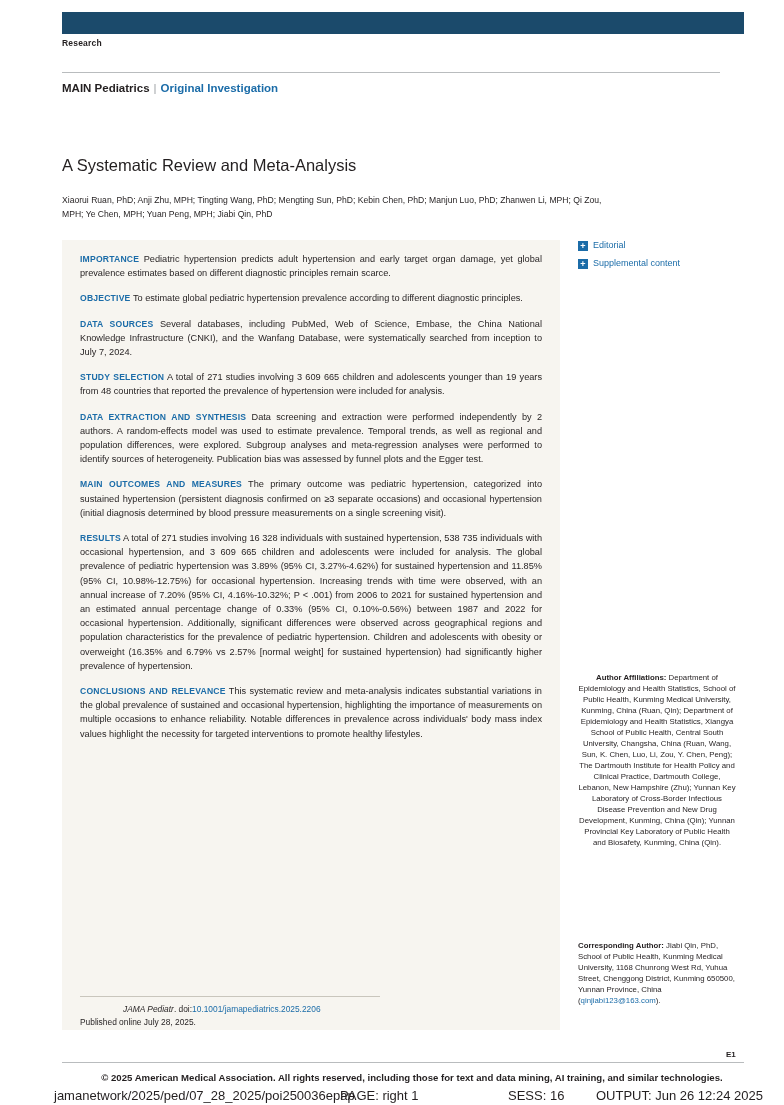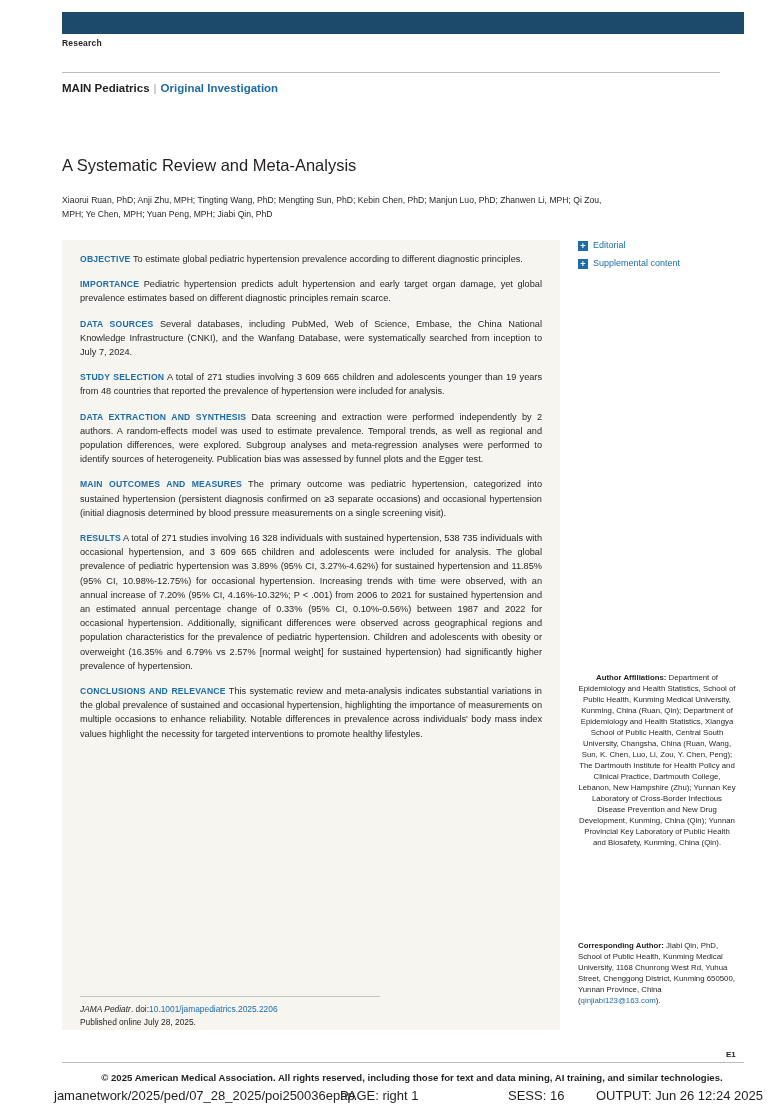--- a/index.html
+++ b/index.html
@@ -113,21 +113,21 @@
     letter-spacing: 0.2px;
   }
   .abs-footer {
     position: absolute;
     left: 80px; top: 1003px;
     width: 440px;
     font-size: 8.4px;
     line-height: 12.5px;
     color: #231f20;
   }
-  .abs-footer .ital { font-style: italic; }
+  .abs-footer .ital { font-style: italic; margin-left: 43px; }
   .abs-footer a, .link {
     color: #1b6ca8;
     text-decoration: none;
   }
   .rule-abs {
     position: absolute;
     left: 80px; top: 996px;
     width: 300px; height: 1px;
     background: #c9c6bd;
   }
@@ -232,26 +232,26 @@
 
 
   <div class="subtitle">A Systematic Review and Meta-Analysis</div>
 
   <div class="authors">Xiaorui Ruan, PhD; Anji Zhu, MPH; Tingting Wang, PhD; Mengting Sun, PhD; Kebin Chen, PhD; Manjun Luo, PhD; Zhanwen Li, MPH; Qi Zou, MPH; Ye Chen, MPH; Yuan Peng, MPH; Jiabi Qin, PhD</div>
 
   <div class="abstract-panel"></div>
 
   <div class="abstract-inner">
     <div class="abs-block">
+      <span class="abs-label">IMPORTANCE</span>
+      <span>Pediatric hypertension predicts adult hypertension and early target organ damage, yet global prevalence estimates based on different diagnostic principles remain scarce.</span>
+    </div>
+    <div class="abs-block">
       <span class="abs-label">OBJECTIVE</span>
       <span>To estimate global pediatric hypertension prevalence according to different diagnostic principles.</span>
-    </div>
-    <div class="abs-block">
-      <span class="abs-label">IMPORTANCE</span>
-      <span>Pediatric hypertension predicts adult hypertension and early target organ damage, yet global prevalence estimates based on different diagnostic principles remain scarce.</span>
     </div>
     <div class="abs-block">
       <span class="abs-label">DATA SOURCES</span>
       <span>Several databases, including PubMed, Web of Science, Embase, the China National Knowledge Infrastructure (CNKI), and the Wanfang Database, were systematically searched from inception to July 7, 2024.</span>
     </div>
     <div class="abs-block">
       <span class="abs-label">STUDY SELECTION</span>
       <span>A total of 271 studies involving 3 609 665 children and adolescents younger than 19 years from 48 countries that reported the prevalence of hypertension were included for analysis.</span>
     </div>
     <div class="abs-block">

